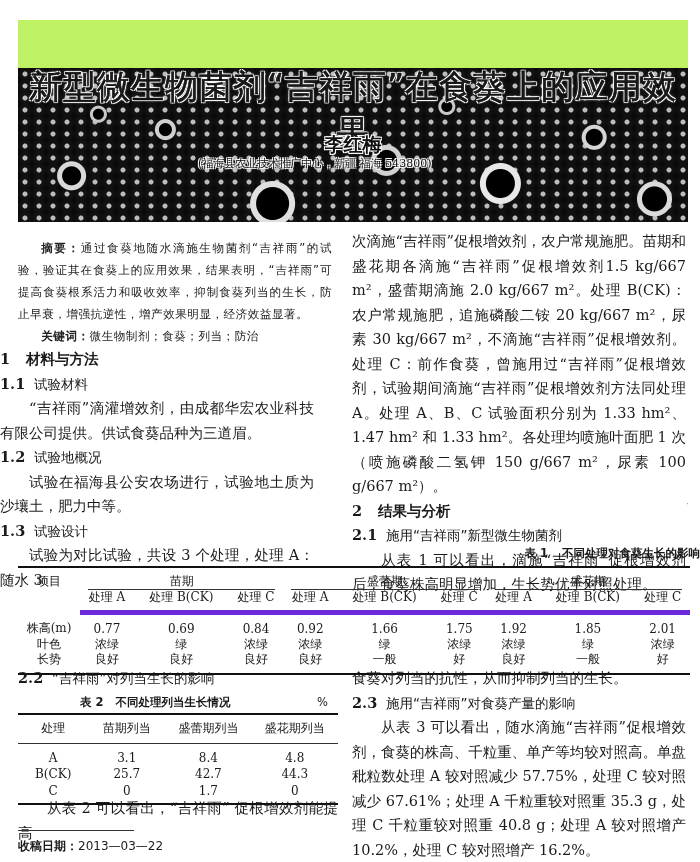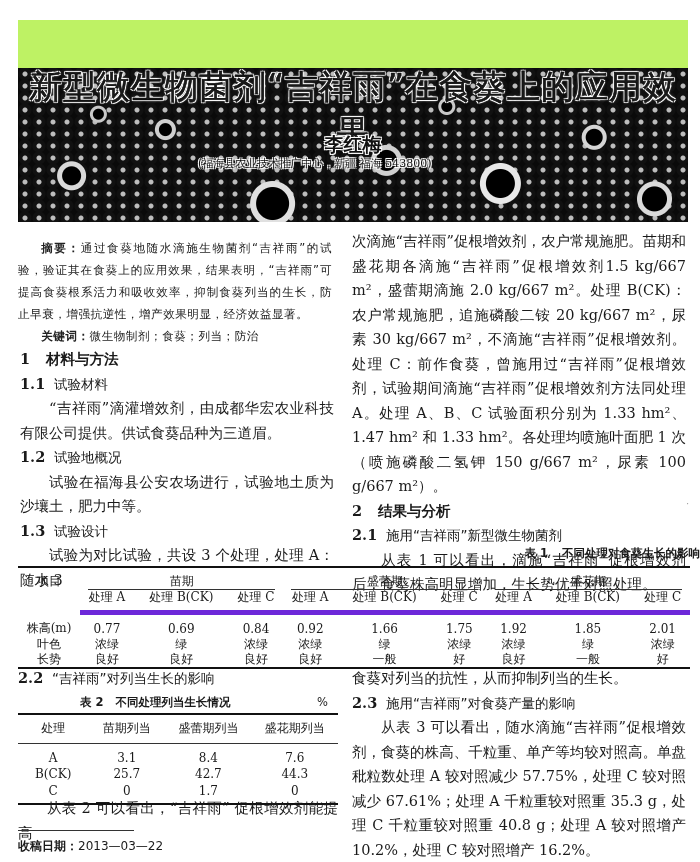--- a/index.html
+++ b/index.html
@@ -70,21 +70,21 @@
   .t1 {
     position: absolute; left: 18px; top: 566px; width: 672px;
     font-size: 12px; line-height: 15px; text-align: center;
     border-top: 2px solid #111; border-bottom: 2px solid #111;
   }
   .t1 td, .t1 th { padding: 0; font-weight: normal; }
   .t1 .grp { padding-top: 6px; }
   .t1 .grp span { display: inline-block; border-bottom: 1px solid #333; width: 92%; }
   .t1 .sub th { padding-bottom: 5px; border-bottom: 5px solid #6d28d9; }
   .t1 .firstrow td { padding-top: 7px; }
-  .t1 .lastrow td { }
+  .t1 .lastrow td { padding-bottom: 6px; }
   
   .t2cap {
     position: absolute; left: 18px; width: 320px; top: 695px;
     font-family: "DejaVu Sans", "Liberation Sans", sans-serif; font-weight: bold; font-size: 11.5px;
   }
   .t2cap .c { position: absolute; left: 62px; }
   .t2cap .unit { position: absolute; right: 10px; font-weight: normal; }
   .t2 {
     position: absolute; left: 18px; top: 713px; width: 320px;
     font-size: 12px; line-height: 14.5px; text-align: center;
@@ -109,21 +109,21 @@
   <div class="title">新型微生物菌剂“吉祥雨”在食葵上的应用效果</div>
   <div class="author">李红梅</div>
   <div class="affil">(福海县农业技术推广中心，新疆 福海 543800)</div>
 </div>
 
 <div class="abstract">
   <p class="indent"><b>摘要：</b><span>通过食葵地随水滴施生物菌剂“吉祥雨”的试验，验证其在食葵上的应用效果，结果表明，“吉祥雨”可提高食葵根系活力和吸收效率，抑制食葵列当的生长，防止早衰，增强抗逆性，增产效果明显，经济效益显著。</span></p>
   <p class="indent"><b>关键词：</b><span>微生物制剂；食葵；列当；防治</span></p>
 </div>
 
-<div class="col" style="left:20px; top:347px; width:314px;">
+<div class="col" style="left:0; top:347px; width:314px;">
   <p class="h1"><span class="num">1</span><span>材料与方法</span></p>
   <p class="h2"><span class="num">1.1</span><span>试验材料</span></p>
   <p class="indent">“吉祥雨”滴灌增效剂，由成都华宏农业科技有限公司提供。供试食葵品种为三道眉。</p>
   <p class="h2"><span class="num">1.2</span><span>试验地概况</span></p>
   <p class="indent">试验在福海县公安农场进行，试验地土质为沙壤土，肥力中等。</p>
   <p class="h2"><span class="num">1.3</span><span>试验设计</span></p>
   <p class="indent">试验为对比试验，共设 3 个处理，处理 A：随水 3</p>
 </div>
 
 <div class="col" style="left:352px; top:229px; width:334px;">
@@ -205,21 +205,21 @@
       <tr>
     <th style="width:22%;">处理</th>
     <th style="width:24%;">苗期列当</th>
     <th style="width:27%;">盛蕾期列当</th>
     <th style="width:27%;">盛花期列当</th>
   </tr>
   <tr class="firstrow">
     <td>A</td>
     <td>3.1</td>
     <td>8.4</td>
-    <td>7.6</td>
+    <td>4.8</td>
   </tr>
   <tr>
     <td>B(CK)</td>
     <td>25.7</td>
     <td>42.7</td>
     <td>44.3</td>
   </tr>
   <tr class="lastrow">
     <td>C</td>
     <td>0</td>

